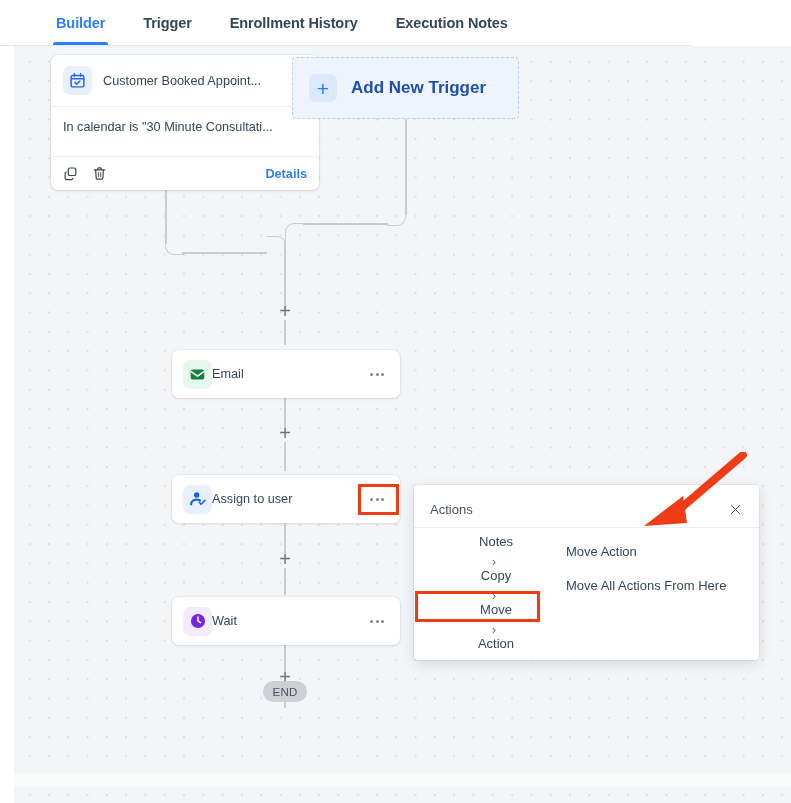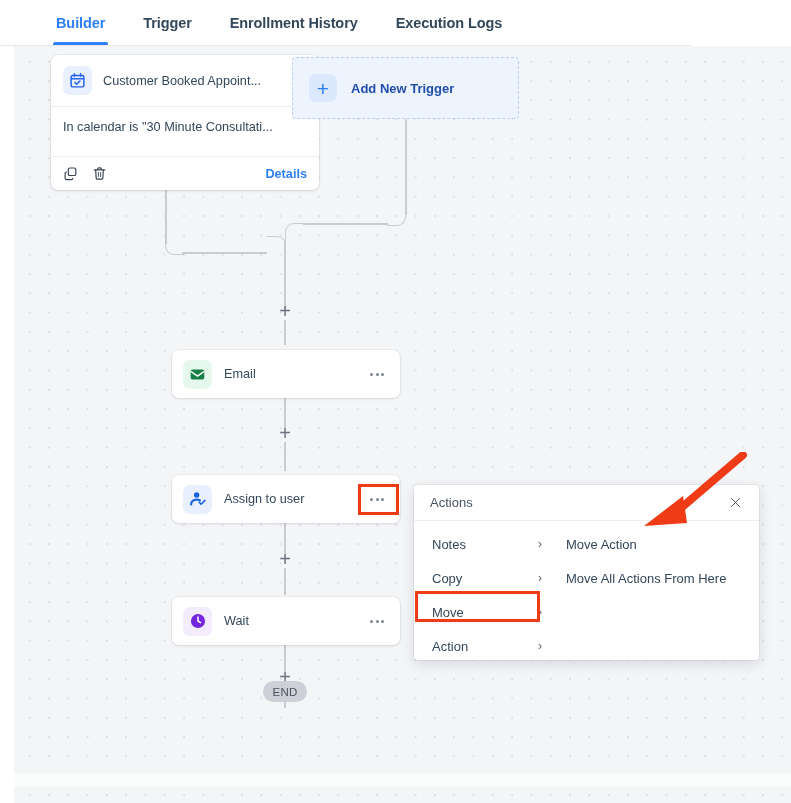--- a/index.html
+++ b/index.html
@@ -218,38 +218,37 @@
     background: #dbe8fd;
     display: flex;
     align-items: center;
     justify-content: center;
     color: #2d7ff9;
     font-size: 21px;
     line-height: 1;
     font-weight: 400;
   }
   .add-trigger-label {
-    font-size: 13px;
+    font-size: 17px;
     font-weight: bold;
     color: #1f4faa;
   }
 
   
   .node {
     position: absolute;
     width: 228px;
     height: 48px;
     background: #ffffff;
     border-radius: 7px;
     box-shadow: 0 1px 3px rgba(16,24,40,0.10), 0 0 0 1px rgba(16,24,40,0.035);
     display: flex;
     align-items: center;
     padding: 0 10px 0 11px;
     box-sizing: border-box;
-    gap: 12px;
   }
   .node-label {
     font-size: 12.7px;
     color: #33475b;
     flex: 1 1 auto;
   }
   .dots {
     width: 26px;
     height: 22px;
     display: flex;
@@ -289,21 +288,21 @@
     height: 175px;
     background: #ffffff;
     border-radius: 4px;
     box-shadow: 0 4px 14px rgba(16,24,40,0.13), 0 0 0 1px rgba(16,24,40,0.05);
     overflow: hidden;
   }
   .menu-head {
     height: 35px;
     display: flex;
     align-items: center;
-    padding: 0 14px 0 16px;
+    padding: 7px 14px 0 16px;
     border-bottom: 1px solid #ebedf0;
     background: #fff;
   }
   .menu-title {
     font-size: 13px;
     color: #4a5463;
     flex: 1 1 auto;
   }
   .menu-close {
     width: 20px;
@@ -327,25 +326,26 @@
   }
   .menu-col-right {
     flex: 1 1 auto;
     padding-top: 6px;
     box-sizing: border-box;
   }
   .menu-item {
     height: 34px;
     display: flex;
     align-items: center;
-    padding: 0 14px 0 18px;
+    padding: 0 14px 0 32px;
     font-size: 13px;
     color: #33475b;
     cursor: pointer;
     box-sizing: border-box;
+    flex-direction: column;
   }
   .menu-item .mi-label { flex: 1 1 auto; }
   .chev {
     color: #5b6472;
     font-size: 12px;
     line-height: 1;
     padding-right: 4px;
   }
   .menu-item-right {
     height: 34px;
@@ -384,21 +384,21 @@
       <div class="tab active">
         <span>Builder</span>
       </div>
       <div class="tab">
         <span>Trigger</span>
       </div>
       <div class="tab">
         <span>Enrollment History</span>
       </div>
       <div class="tab">
-        <span>Execution Logs</span>
+        <span>Execution Notes</span>
       </div>
     </div>
   </div>
 
   <div class="canvas">
 
     <div class="line vline" style="left:151px; top:140px; width:1.6px; height:58px;"></div>
     <div class="elbow" style="left:151px; top:190px; width:18px; height:18px; border-left-width:1.6px; border-bottom-width:1.6px; border-bottom-left-radius:9px;"></div>
     <div class="line hline" style="left:168px; top:206.4px; width:85px; height:1.6px;"></div>
     <div class="elbow" style="left:253px; top:190px; width:18px; height:18px; border-right-width:1.6px; border-top-width:1.6px; border-top-right-radius:9px;"></div>

